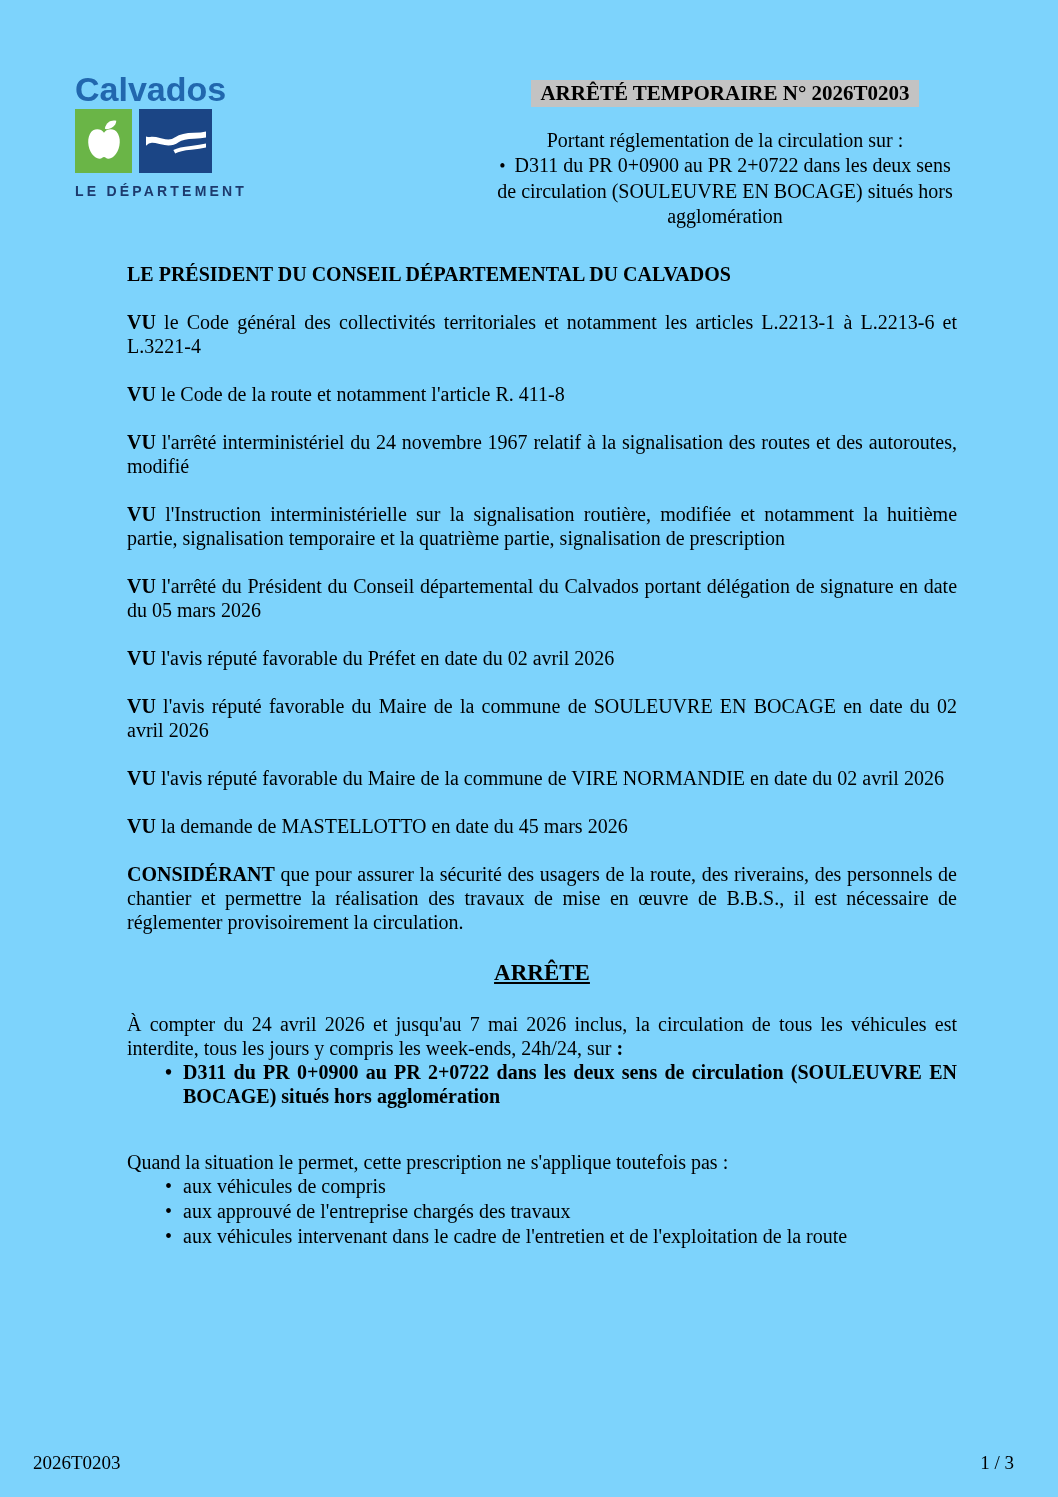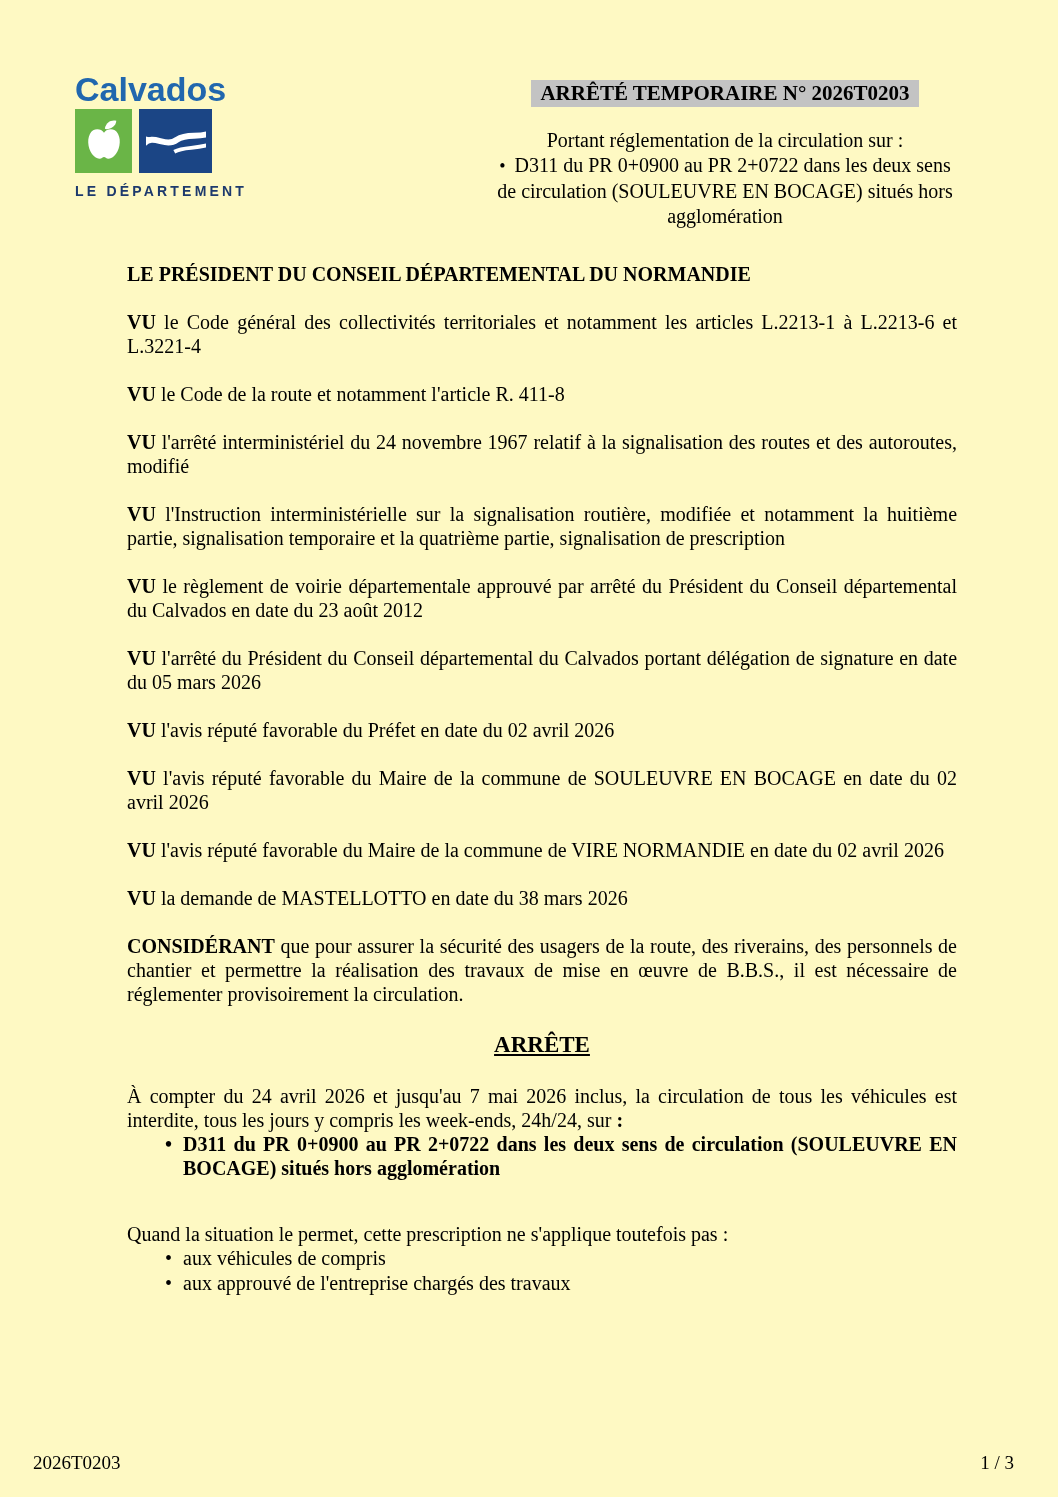--- a/index.html
+++ b/index.html
@@ -1,19 +1,19 @@
 <!DOCTYPE html>
 <html><head>
 <meta charset="utf-8">
 <style>
   html,body { margin:0; padding:0; background:#ffffff; }
   .page {
     position:relative;
     width:1058px; height:1497px;
-    background:#fef9c3;
+    background:#7dd3fc;
     font-family:"Liberation Serif", serif;
     color:#000;
     overflow:hidden;
   }
 
   
   .logo { position:absolute; left:75px; top:72px; width:160px; }
   .logo-wordmark {
     font-family:"Liberation Sans", sans-serif;
     font-weight:bold; font-size:34px; line-height:34px;
@@ -99,49 +99,49 @@
 
   <div class="header-block">
     <div>
       <span class="doc-title">ARRÊTÉ TEMPORAIRE N° 2026T0203</span>
     </div>
     <div class="header-intro">Portant réglementation de la circulation sur :</div>
     <div class="header-road"><span class="bullet-glyph">•&nbsp;&nbsp;</span><span>D311 du PR 0+0900 au PR 2+0722 dans les deux sens de circulation (SOULEUVRE EN BOCAGE) situés hors agglomération</span></div>
   </div>
 
   <div class="content">
-    <div class="body-heading">LE PRÉSIDENT DU CONSEIL DÉPARTEMENTAL DU NORMANDIE</div>
+    <div class="body-heading">LE PRÉSIDENT DU CONSEIL DÉPARTEMENTAL DU CALVADOS</div>
 
     <p class="para"><span class="lead">VU</span> <span>le Code général des collectivités territoriales et notamment les articles L.2213-1 à L.2213-6 et L.3221-4</span></p>
     <p class="para"><span class="lead">VU</span> <span>le Code de la route et notamment l'article R. 411-8</span></p>
     <p class="para"><span class="lead">VU</span> <span>l'arrêté interministériel du 24 novembre 1967 relatif à la signalisation des routes et des autoroutes, modifié</span></p>
     <p class="para"><span class="lead">VU</span> <span>l'Instruction interministérielle sur la signalisation routière, modifiée et notamment la huitième partie, signalisation temporaire et la quatrième partie, signalisation de prescription</span></p>
-    <p class="para"><span class="lead">VU</span> <span>le règlement de voirie départementale approuvé par arrêté du Président du Conseil départemental du Calvados en date du 23 août 2012</span></p>
     <p class="para"><span class="lead">VU</span> <span>l'arrêté du Président du Conseil départemental du Calvados portant délégation de signature en date du 05 mars 2026</span></p>
     <p class="para"><span class="lead">VU</span> <span>l'avis réputé favorable du Préfet en date du 02 avril 2026</span></p>
     <p class="para"><span class="lead">VU</span> <span>l'avis réputé favorable du Maire de la commune de SOULEUVRE EN BOCAGE en date du 02 avril 2026</span></p>
     <p class="para"><span class="lead">VU</span> <span>l'avis réputé favorable du Maire de la commune de VIRE NORMANDIE en date du 02 avril 2026</span></p>
-    <p class="para"><span class="lead">VU</span> <span>la demande de MASTELLOTTO en date du 38 mars 2026</span></p>
+    <p class="para"><span class="lead">VU</span> <span>la demande de MASTELLOTTO en date du 45 mars 2026</span></p>
 
     <p class="para"><span class="lead">CONSIDÉRANT</span> <span>que pour assurer la sécurité des usagers de la route, des riverains, des personnels de chantier et permettre la réalisation des travaux de mise en œuvre de B.B.S., il est nécessaire de réglementer provisoirement la circulation.</span></p>
 
     <div class="arrete-heading">ARRÊTE</div>
 
 
     <p class="para" style="margin-bottom:0;"><span>À compter du 24 avril 2026 et jusqu'au 7 mai 2026 inclus, la circulation de tous les véhicules est interdite, tous les jours y compris les week-ends, 24h/24, sur</span> <span class="lead">:</span></p>
 
     <ul class="ul road-list">
       <li>D311 du PR 0+0900 au PR 2+0722 dans les deux sens de circulation (SOULEUVRE EN BOCAGE) situés hors agglomération</li>
     </ul>
 
     <p class="para gap-before" style="margin-bottom:0;">Quand la situation le permet, cette prescription ne s'applique toutefois pas :</p>
 
     <ul class="ul exceptions-list">
       <li>aux véhicules de compris</li>
       <li>aux approuvé de l'entreprise chargés des travaux</li>
+      <li>aux véhicules intervenant dans le cadre de l'entretien et de l'exploitation de la route</li>
     </ul>
   </div>
 
   <div class="footer">
     <span>2026T0203</span>
     <span>1 / 3</span>
   </div>
 
 </div>
 

